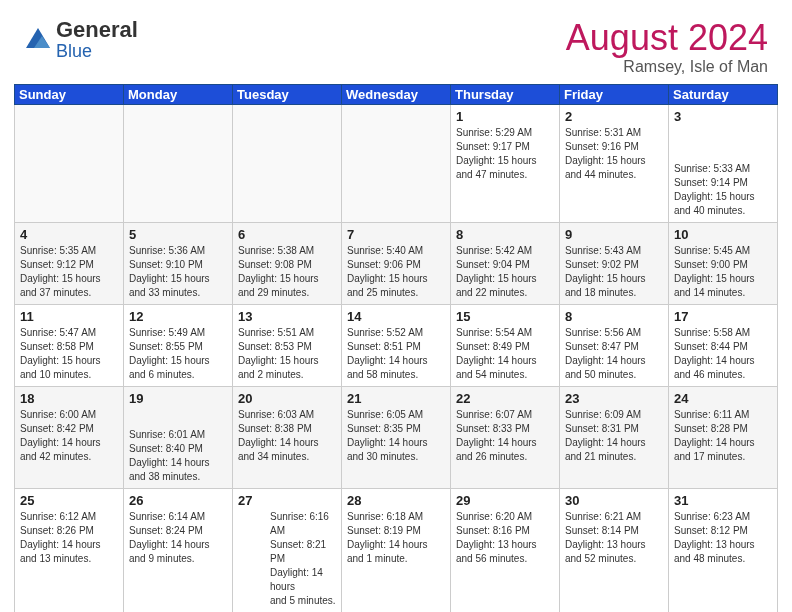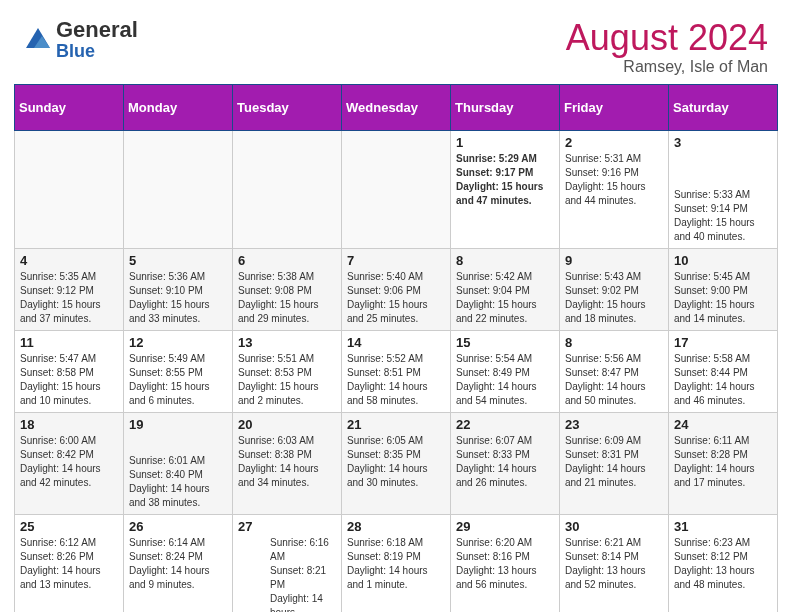--- a/index.html
+++ b/index.html
@@ -25,21 +25,21 @@
     }
 
     .logo-general {
       font-size: 22px;
       font-weight: bold;
       color: #333;
     }
 
     .logo-blue {
       font-size: 18px;
-      font-weight: bold;
+      font-weight: normal;
       color: #2563b0;
     }
 
     .logo-icon {
       width: 28px;
       height: 28px;
     }
 
     .title-area {
       text-align: right;
@@ -61,25 +61,25 @@
       padding: 0 14px 14px 14px;
     }
 
     table {
       width: 100%;
       border-collapse: collapse;
       table-layout: fixed;
     }
 
     thead tr th {
-      background-color: #a21caf;
+      background-color: #1d4ed8;
       color: #fff;
       font-size: 13px;
       font-weight: bold;
-      padding: 15px 4px;
+      padding: 2px 4px;
       text-align: left;
       border: 1px solid #1a4a8a;
     }
 
     tbody tr td {
       vertical-align: top;
       border: 1px solid #ccc;
       padding: 4px 5px;
       min-height: 80px;
       height: 82px;
@@ -163,21 +163,21 @@
         </tr>
     </thead>
     <tbody id="calendar-body">
     <tr>
           <td class="empty-cell"></td>
           <td class="empty-cell"></td>
           <td class="empty-cell"></td>
           <td class="empty-cell"></td>
           <td>
             <span class="day-number">1</span>
-            <div class="day-info" style="white-space: pre-line; font-weight: bold;">Sunrise: 5:29 AM
+            <div class="day-info" style="white-space: pre-line;">Sunrise: 5:29 AM
 Sunset: 9:17 PM
 Daylight: 15 hours
 and 47 minutes.</div>
           </td>
           <td>
             <span class="day-number">2</span>
             <div class="day-info" style="white-space: pre-line;">Sunrise: 5:31 AM
 Sunset: 9:16 PM
 Daylight: 15 hours
 and 44 minutes.</div>

